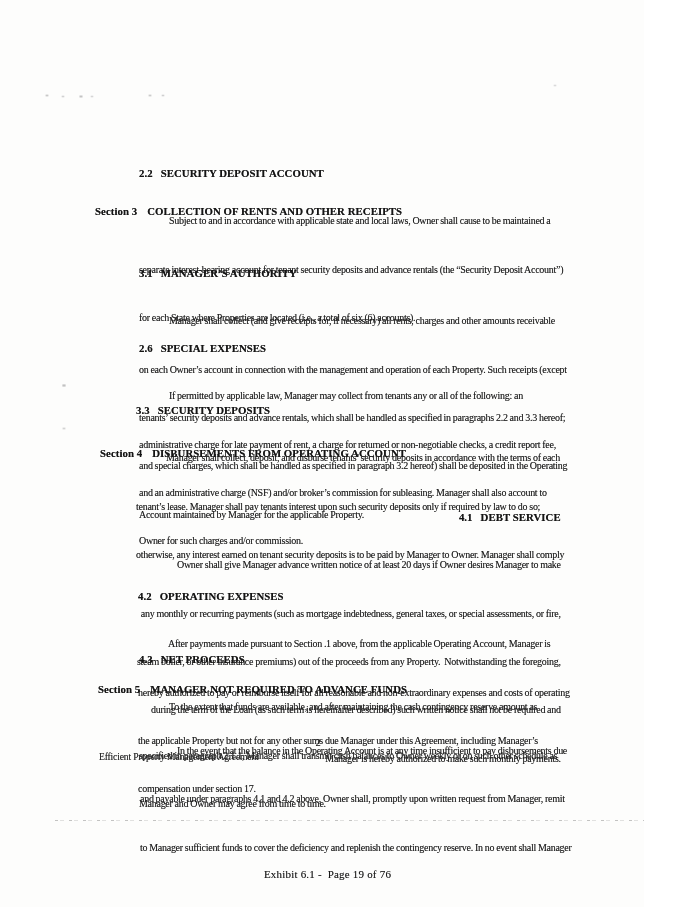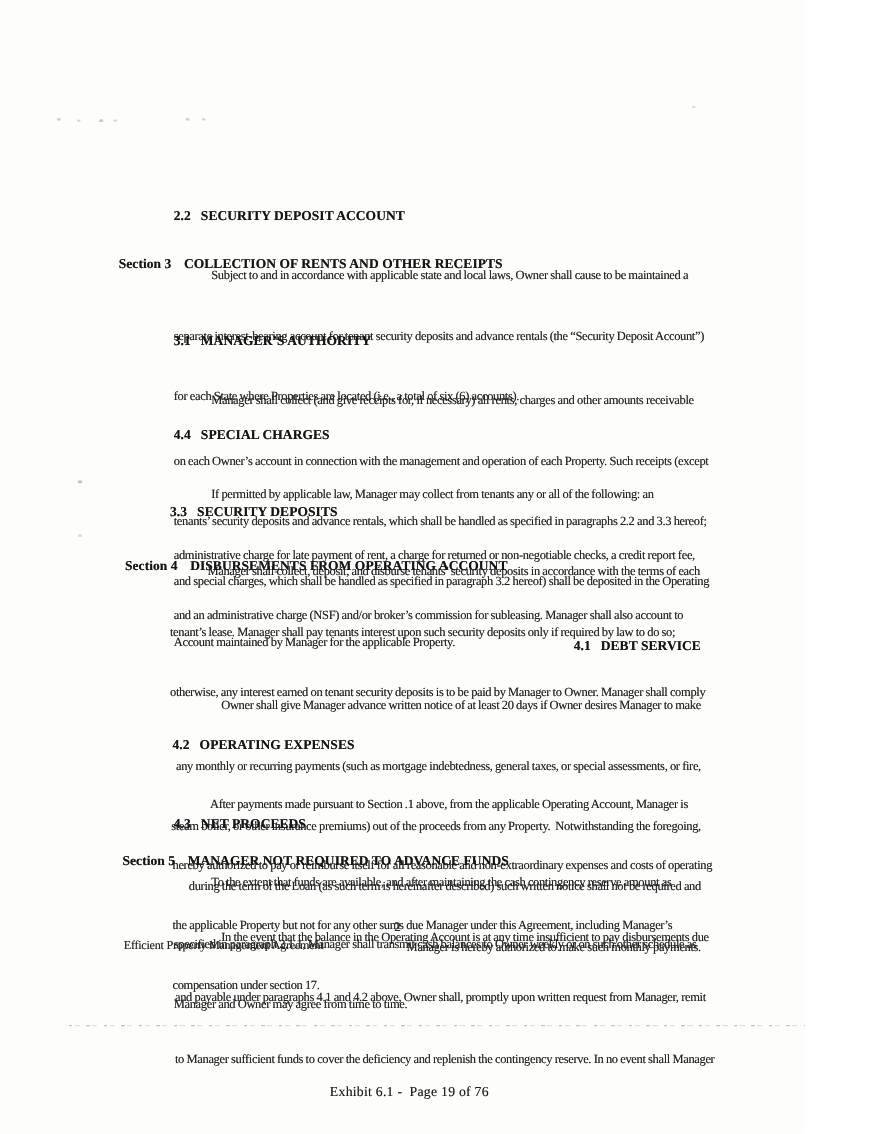--- a/index.html
+++ b/index.html
@@ -113,24 +113,25 @@
   <div class="blk" id="b2">
     <div class="subhead"><span>3.1</span><span class="ttl">MANAGER’S AUTHORITY</span></div>
     <div class="line ind">Manager shall collect (and give receipts for, if necessary) all rents, charges and other amounts receivable</div>
     <div class="line">on each Owner’s account in connection with the management and operation of each Property. Such receipts (except</div>
     <div class="line">tenants’ security deposits and advance rentals, which shall be handled as specified in paragraphs 2.2 and 3.3 hereof;</div>
     <div class="line">and special charges, which shall be handled as specified in paragraph 3.2 hereof) shall be deposited in the Operating</div>
     <div class="line">Account maintained by Manager for the applicable Property.</div>
   </div>
 
   <div class="blk" id="b3">
-    <div class="subhead"><span>4.4</span><span class="ttl">SPECIAL CHARGES</span></div>
+    <div class="subhead"><span>2.6</span><span class="ttl">SPECIAL EXPENSES</span></div>
     <div class="line ind">If permitted by applicable law, Manager may collect from tenants any or all of the following: an</div>
     <div class="line">administrative charge for late payment of rent, a charge for returned or non-negotiable checks, a credit report fee,</div>
     <div class="line">and an administrative charge (NSF) and/or broker’s commission for subleasing. Manager shall also account to</div>
+    <div class="line">Owner for such charges and/or commission.</div>
   </div>
 
   <div class="blk" id="b4">
     <div class="subhead"><span>3.3</span><span class="ttl">SECURITY DEPOSITS</span></div>
     <div class="line ind">Manager shall collect, deposit, and disburse tenants’ security deposits in accordance with the terms of each</div>
     <div class="line">tenant’s lease. Manager shall pay tenants interest upon such security deposits only if required by law to do so;</div>
     <div class="line">otherwise, any interest earned on tenant security deposits is to be paid by Manager to Owner. Manager shall comply</div>
   </div>
 
   <div class="blk sechead" id="b5"><span>Section 4</span><span class="ttl">DISBURSEMENTS FROM OPERATING ACCOUNT</span></div>

